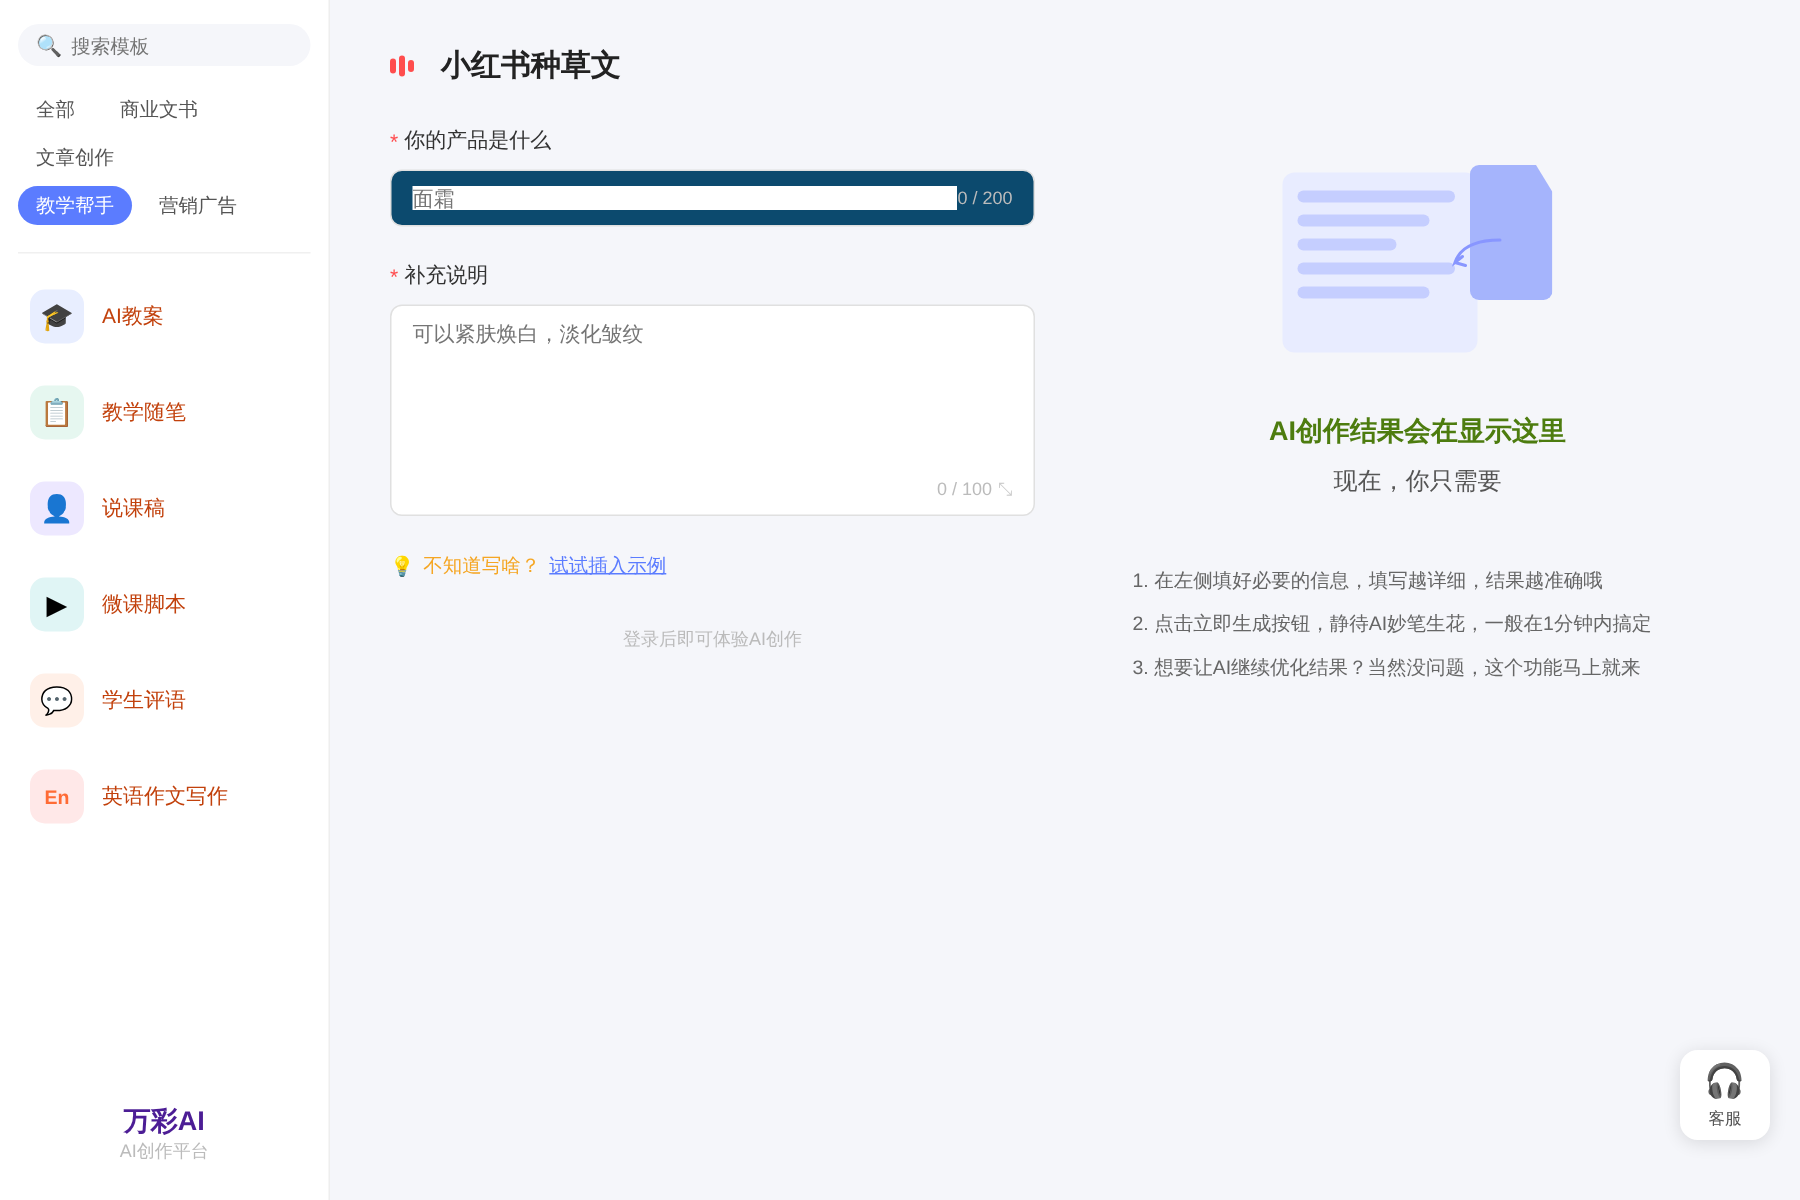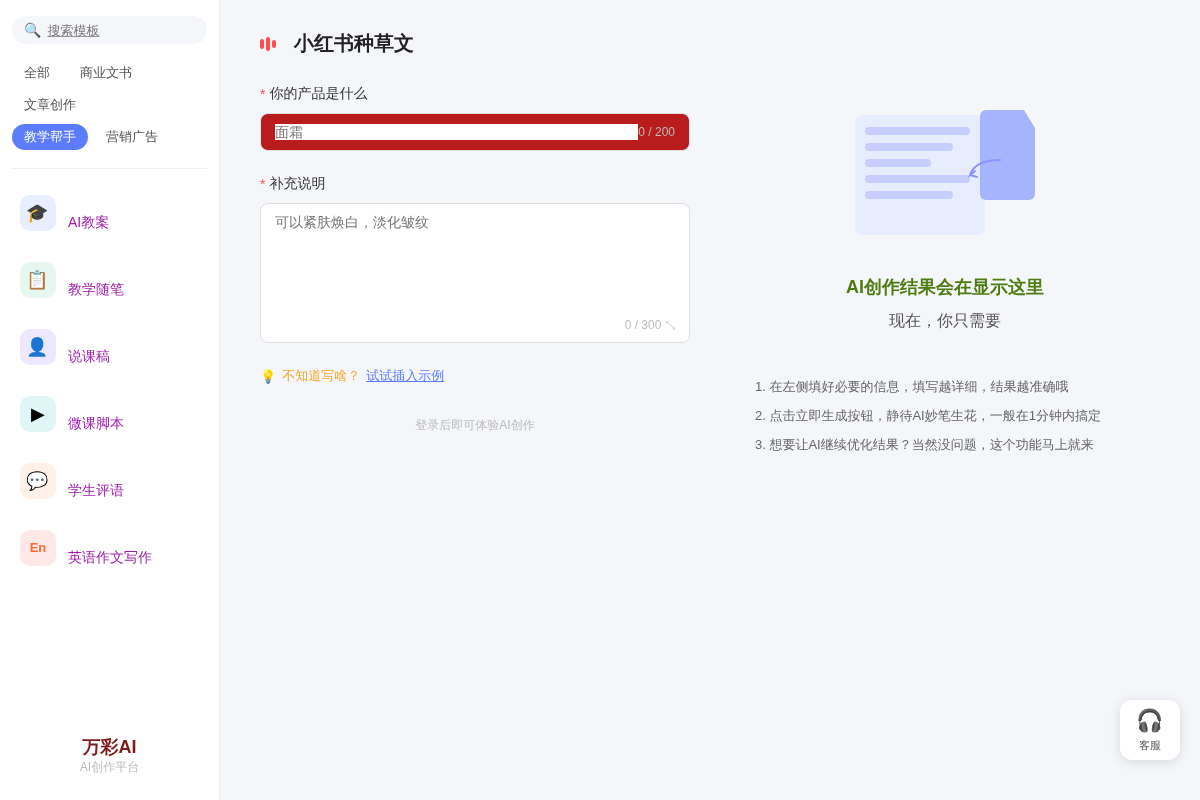--- a/index.html
+++ b/index.html
@@ -33,21 +33,20 @@
       margin-bottom: 16px;
       gap: 6px;
     }
     .search-box input {
       border: none;
       background: transparent;
       outline: none;
       font-size: 13px;
       color: #999;
       width: 100%;
-      text-decoration: underline;
     }
 
     .tag-row {
       display: flex;
       flex-wrap: wrap;
       gap: 6px;
       margin-bottom: 6px;
     }
     .tag {
       padding: 4px 12px;
@@ -90,35 +89,34 @@
     }
     .icon-blue { background: #e8eeff; }
     .icon-green { background: #e6f7f0; }
     .icon-purple { background: #ede8ff; }
     .icon-teal { background: #e0f5f5; }
     .icon-orange { background: #fff0e8; }
     .icon-red { background: #ffe8e8; }
 
     .sidebar-item-label {
       font-size: 14px;
-      color: #a21caf;
-      margin-top: 21px;
+      color: #c2410c;
     }
 
     .watermark {
       margin-top: auto;
       text-align: center;
       color: #bbb;
       font-size: 12px;
       padding: 8px 0;
     }
     .watermark-title {
       font-size: 18px;
       font-weight: bold;
-      color: #7f1d1d;
+      color: #4c1d95;
     }
 
     
     .main {
       flex: 1;
       height: 800px;
       display: flex;
       flex-direction: column;
       overflow-y: auto;
       padding: 30px 40px;
@@ -178,21 +176,21 @@
     }
 
     .field-input {
       width: 100%;
       border: 1.5px solid #e0e0e0;
       border-radius: 8px;
       padding: 10px 14px;
       font-size: 14px;
       color: #333;
       outline: none;
-      background: #b91c1c;
+      background: #0c4a6e;
       display: flex;
       align-items: center;
       justify-content: flex-end;
     }
     .field-input input {
       border: none;
       outline: none;
       flex: 1;
       font-size: 14px;
       color: #999;
@@ -455,21 +453,21 @@
       </div>
 
       <div class="field-group">
         <div class="field-label">
           <span class="required-star">*</span>
           <span>补充说明</span>
         </div>
         <div class="field-textarea-wrap">
           <textarea class="field-textarea" placeholder="可以紧肤焕白，淡化皱纹" style=""></textarea>
           <div class="textarea-footer">
-            <span class="char-count">0 / 300</span>
+            <span class="char-count">0 / 100</span>
             <span class="resize-icon">⤡</span>
           </div>
         </div>
       </div>
 
       <div class="hint-link">
         <span>💡</span>
         <span>不知道写啥？</span>
         <span class="link-text">试试插入示例</span>
       </div>

